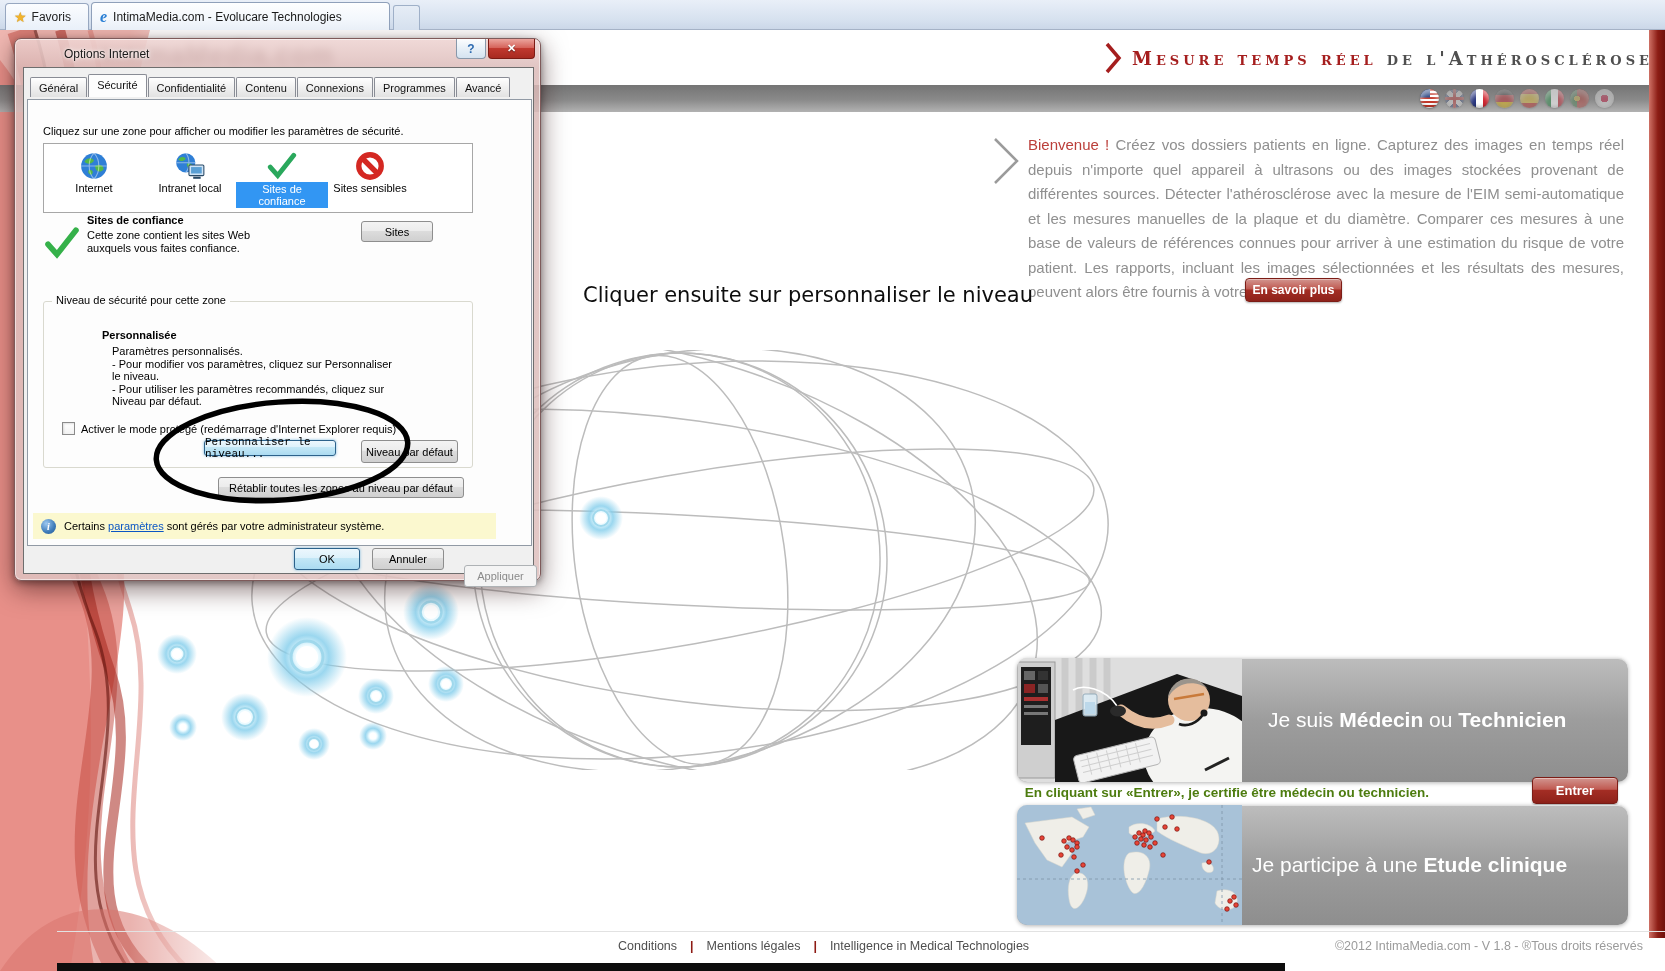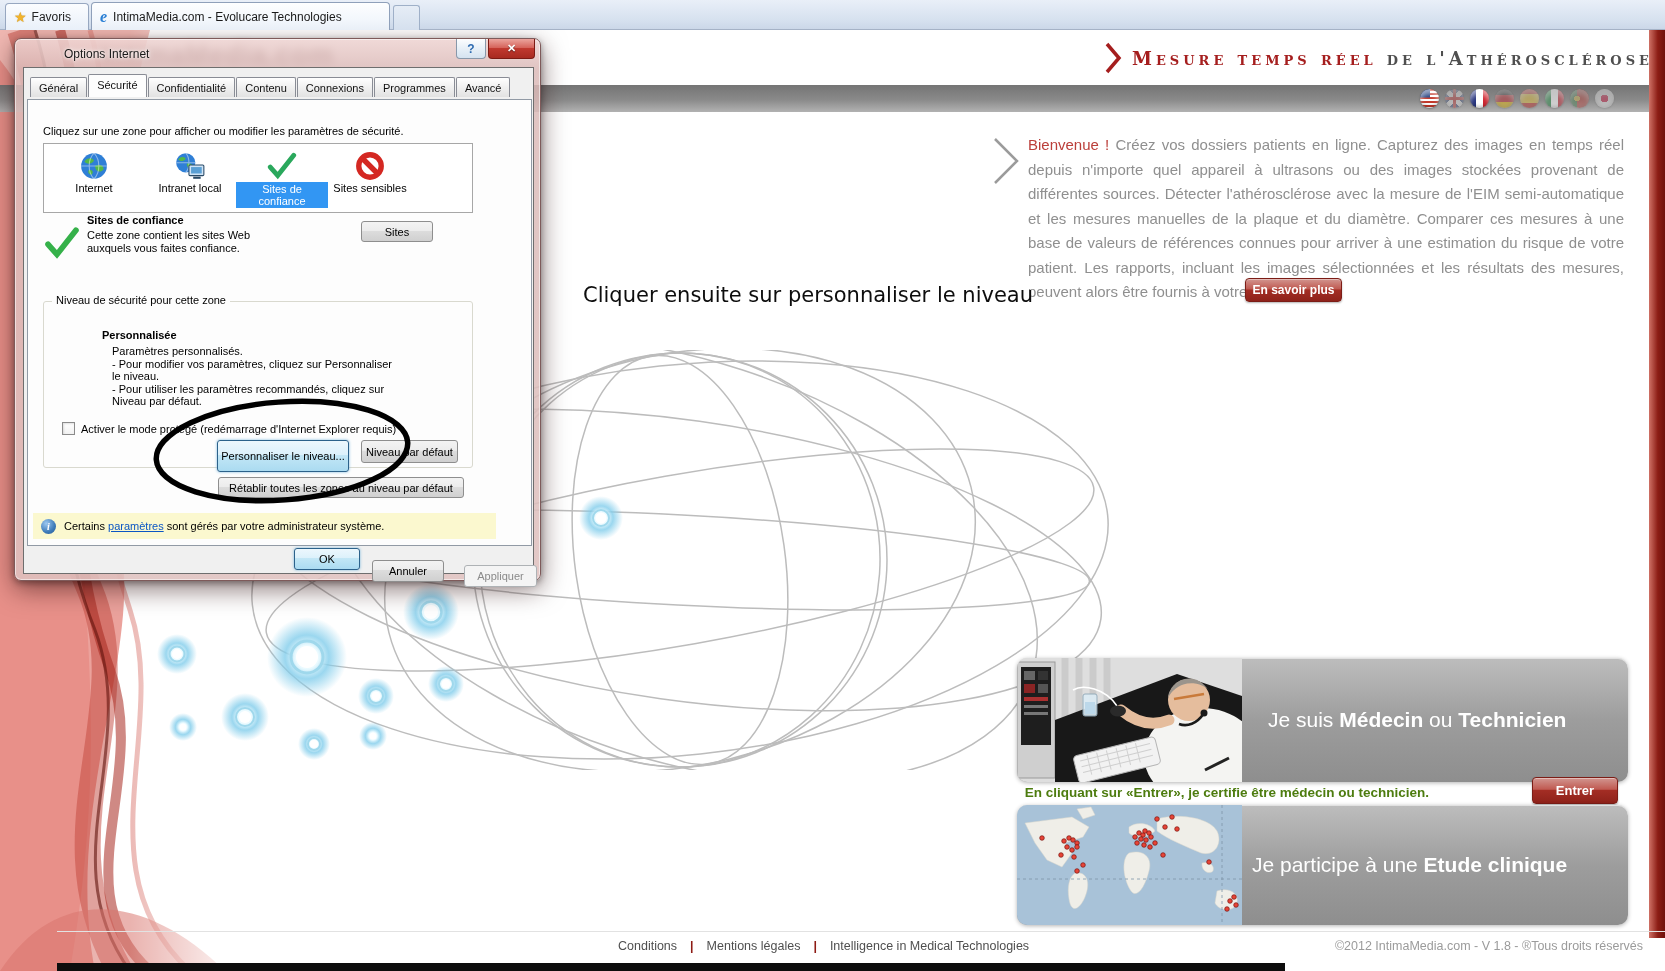--- a/index.html
+++ b/index.html
@@ -144,32 +144,32 @@
     background:linear-gradient(#fff,#f2f2f2); border:1px solid #8b8b8b;
     box-shadow:inset 1px 1px 2px rgba(0,0,0,.12); cursor:pointer; }
   .cb-label { position:absolute; left:37px; top:121px; color:#000; }
 
   .wbtn { position:absolute; display:flex; align-items:center; justify-content:center; font-size:11px;
     color:#000; background:linear-gradient(180deg,#f3f3f3,#ececec 45%,#dddddd 46%,#d0d0d0);
     border:1px solid #8e8e8e; border-radius:3px; cursor:pointer; }
   .wbtn.hi { background:linear-gradient(180deg,#ecf7fd,#dcf1fb 45%,#c3e7f6 46%,#abdbf1);
     border-color:#2c628b; box-shadow:0 0 3px #7ab8dd; }
   .wbtn.dis { color:#8a8a8a; background:#f4f4f4; border-color:#aeb2b5; cursor:default; }
-  .custom-btn { left:173px; top:138px; width:132px; height:32px; }
+  .custom-btn { left:160px; top:138px; width:132px; height:16px;font-family:Liberation Mono, monospace; }
   .default-btn { left:317px; top:138px; width:97px; height:23px; }
   .reset-btn { left:190px; top:377px; width:246px; height:21px; }
   .notice { position:absolute; left:5px; top:413px; width:463px; height:26px; background:#fbf8cf;
     display:flex; align-items:center; gap:8px; padding-left:8px; }
   .info-ico { width:15px; height:15px; border-radius:50%; flex:none;
     background:radial-gradient(circle at 35% 30%,#9cc8f0,#3d7ab8 60%,#2a5a94);
     color:#fff; font-family:"Liberation Serif",serif; font-style:italic; font-weight:bold; font-size:10px;
     display:flex; align-items:center; justify-content:center; }
   .plink { color:#0b56c4; text-decoration:underline; cursor:pointer; }
   .ok-btn { left:270px; top:480px; width:66px; height:22px; }
-  .cancel-btn { left:348px; top:492px; width:72px; height:22px; }
+  .cancel-btn { left:348px; top:480px; width:72px; height:22px; }
   .apply-btn { left:430px; top:497px; width:73px; height:22px;margin-left:10px; }
 </style>
 </head>
 <body>
 
 <div class="stage">
 
   <svg class="ribbon" width="250" height="941" viewBox="0 0 250 941">
     <defs>
       <linearGradient id="fadeW" x1="0" y1="0" x2="1" y2="0">

